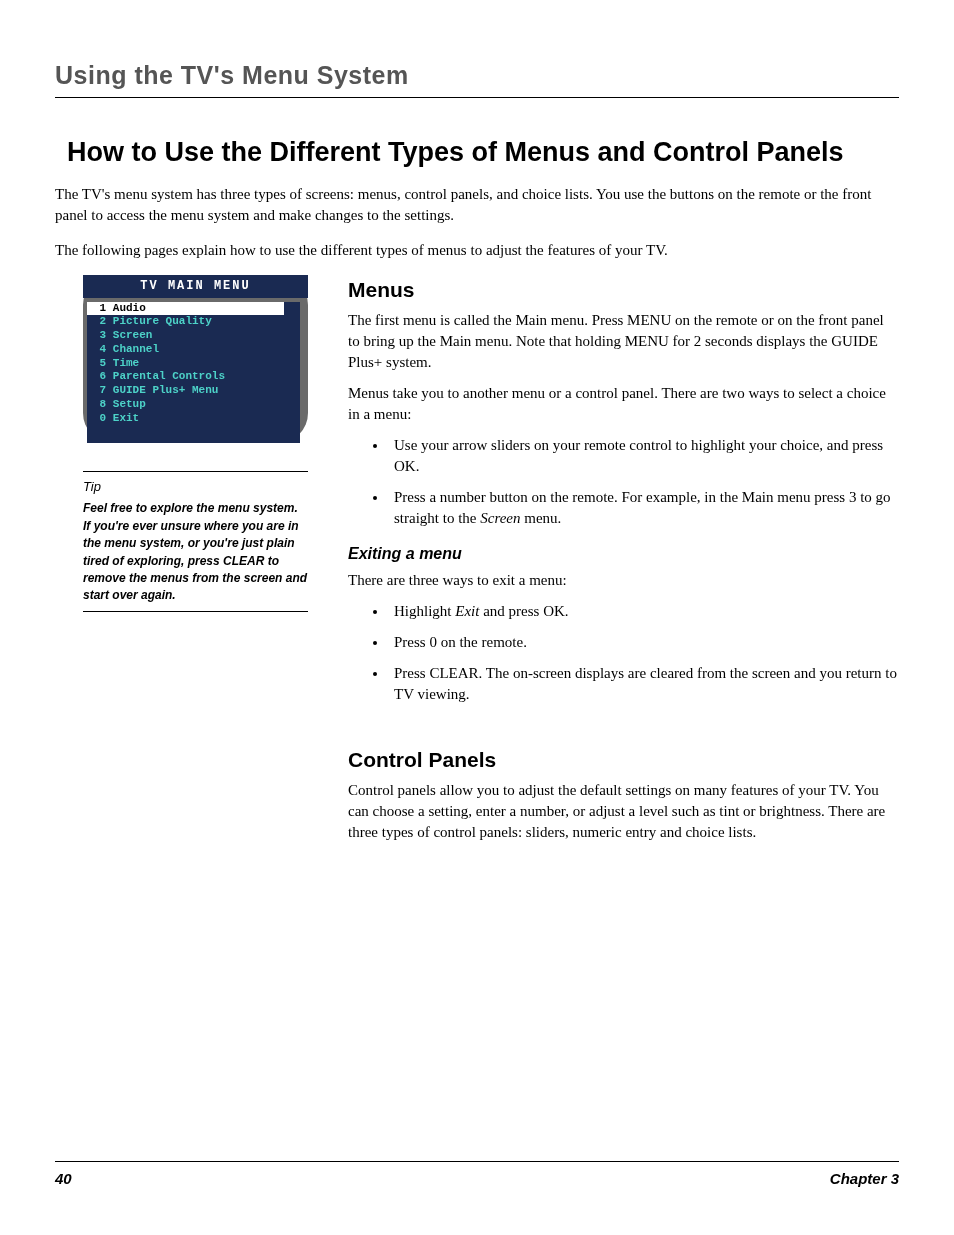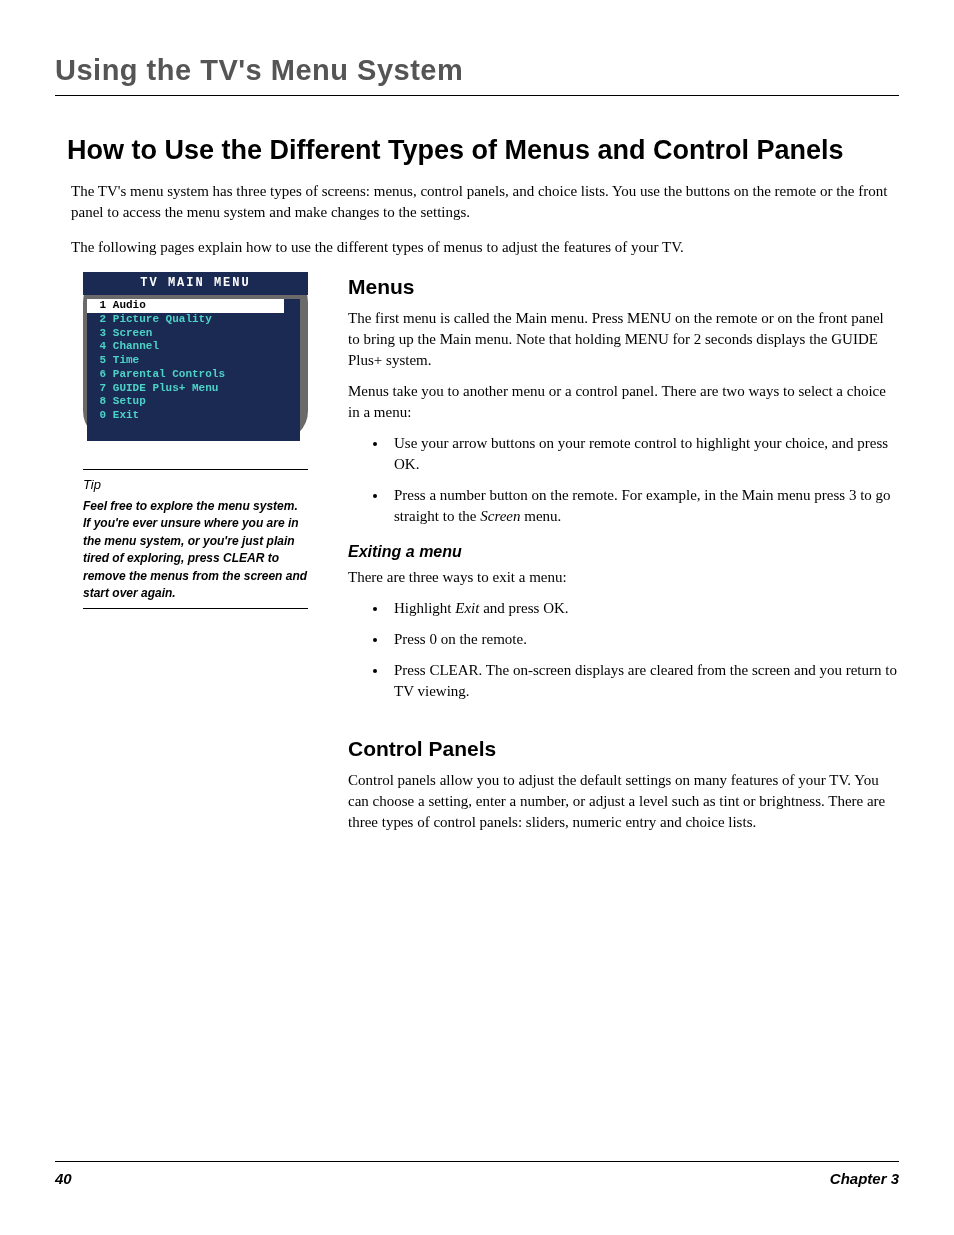--- a/index.html
+++ b/index.html
@@ -11,40 +11,40 @@
     color: #000;
     background: #fff;
     width: 954px;
     height: 1235px;
     box-sizing: border-box;
     position: relative;
   }
   .chapter-title {
     font-family: Arial, Helvetica, sans-serif;
     font-weight: 900;
-    font-size: 29px;
+    font-size: 25px;
     color: #555;
     letter-spacing: 0.5px;
-    margin: 0 0 4px 0;
+    margin: 8px 0 4px 0;
     font-stretch: condensed;
   }
   hr.rule {
     border: none;
     border-top: 1.5px solid #000;
     margin: 0 0 38px 0;
   }
   .section-title {
     font-family: 'Trebuchet MS', Arial, sans-serif;
     font-weight: bold;
     font-size: 27px;
     line-height: 1.25;
     margin: 0 0 14px 12px;
   }
   .intro p {
-    margin: 0 0 14px 16px;
+    margin: 0 0 14px 0;
   }
   .two-col {
     display: flex;
     gap: 40px;
     align-items: flex-start;
   }
   .left-col {
     width: 225px;
     flex: 0 0 225px;
     padding-left: 28px;
@@ -123,21 +123,21 @@
   ul.bullets {
     list-style: disc;
     padding-left: 40px;
     margin: 6px 0 14px 0;
   }
   ul.bullets li {
     padding-left: 6px;
     margin-bottom: 10px;
   }
   .control-panels-block {
-    margin-top: 32px;
+    margin-top: 40px;
   }
   em { font-style: italic; }
   .footer {
     position: absolute;
     bottom: 46px;
     left: 55px;
     right: 55px;
     border-top: 1px solid #000;
     padding-top: 6px;
     display: flex;
@@ -185,21 +185,21 @@
     </div>
 
   </div>
 
   <div class="right-col">
 
     <div class="h2">Menus</div>
     <p>The first menu is called the Main menu. Press MENU on the remote or on the front panel to bring up the Main menu. Note that holding MENU for 2 seconds displays the GUIDE Plus+ system.</p>
     <p>Menus take you to another menu or a control panel. There are two ways to select a choice in a menu:</p>
     <ul class="bullets">
-      <li>Use your arrow buttons on your remote control to highlight your choice, and press OK.</li>
+      <li>Use your arrow sliders on your remote control to highlight your choice, and press OK.</li>
       <li><span>Press a number button on the remote. For example, in the Main menu press 3 to go straight to the </span><em>Screen</em><span> menu.</span></li>
     </ul>
 
     <div class="h3">Exiting a menu</div>
     <p>There are three ways to exit a menu:</p>
     <ul class="bullets">
       <li><span>Highlight </span><em>Exit</em><span> and press OK.</span></li>
       <li>Press 0 on the remote.</li>
       <li>Press CLEAR. The on-screen displays are cleared from the screen and you return to TV viewing.</li>
     </ul>

